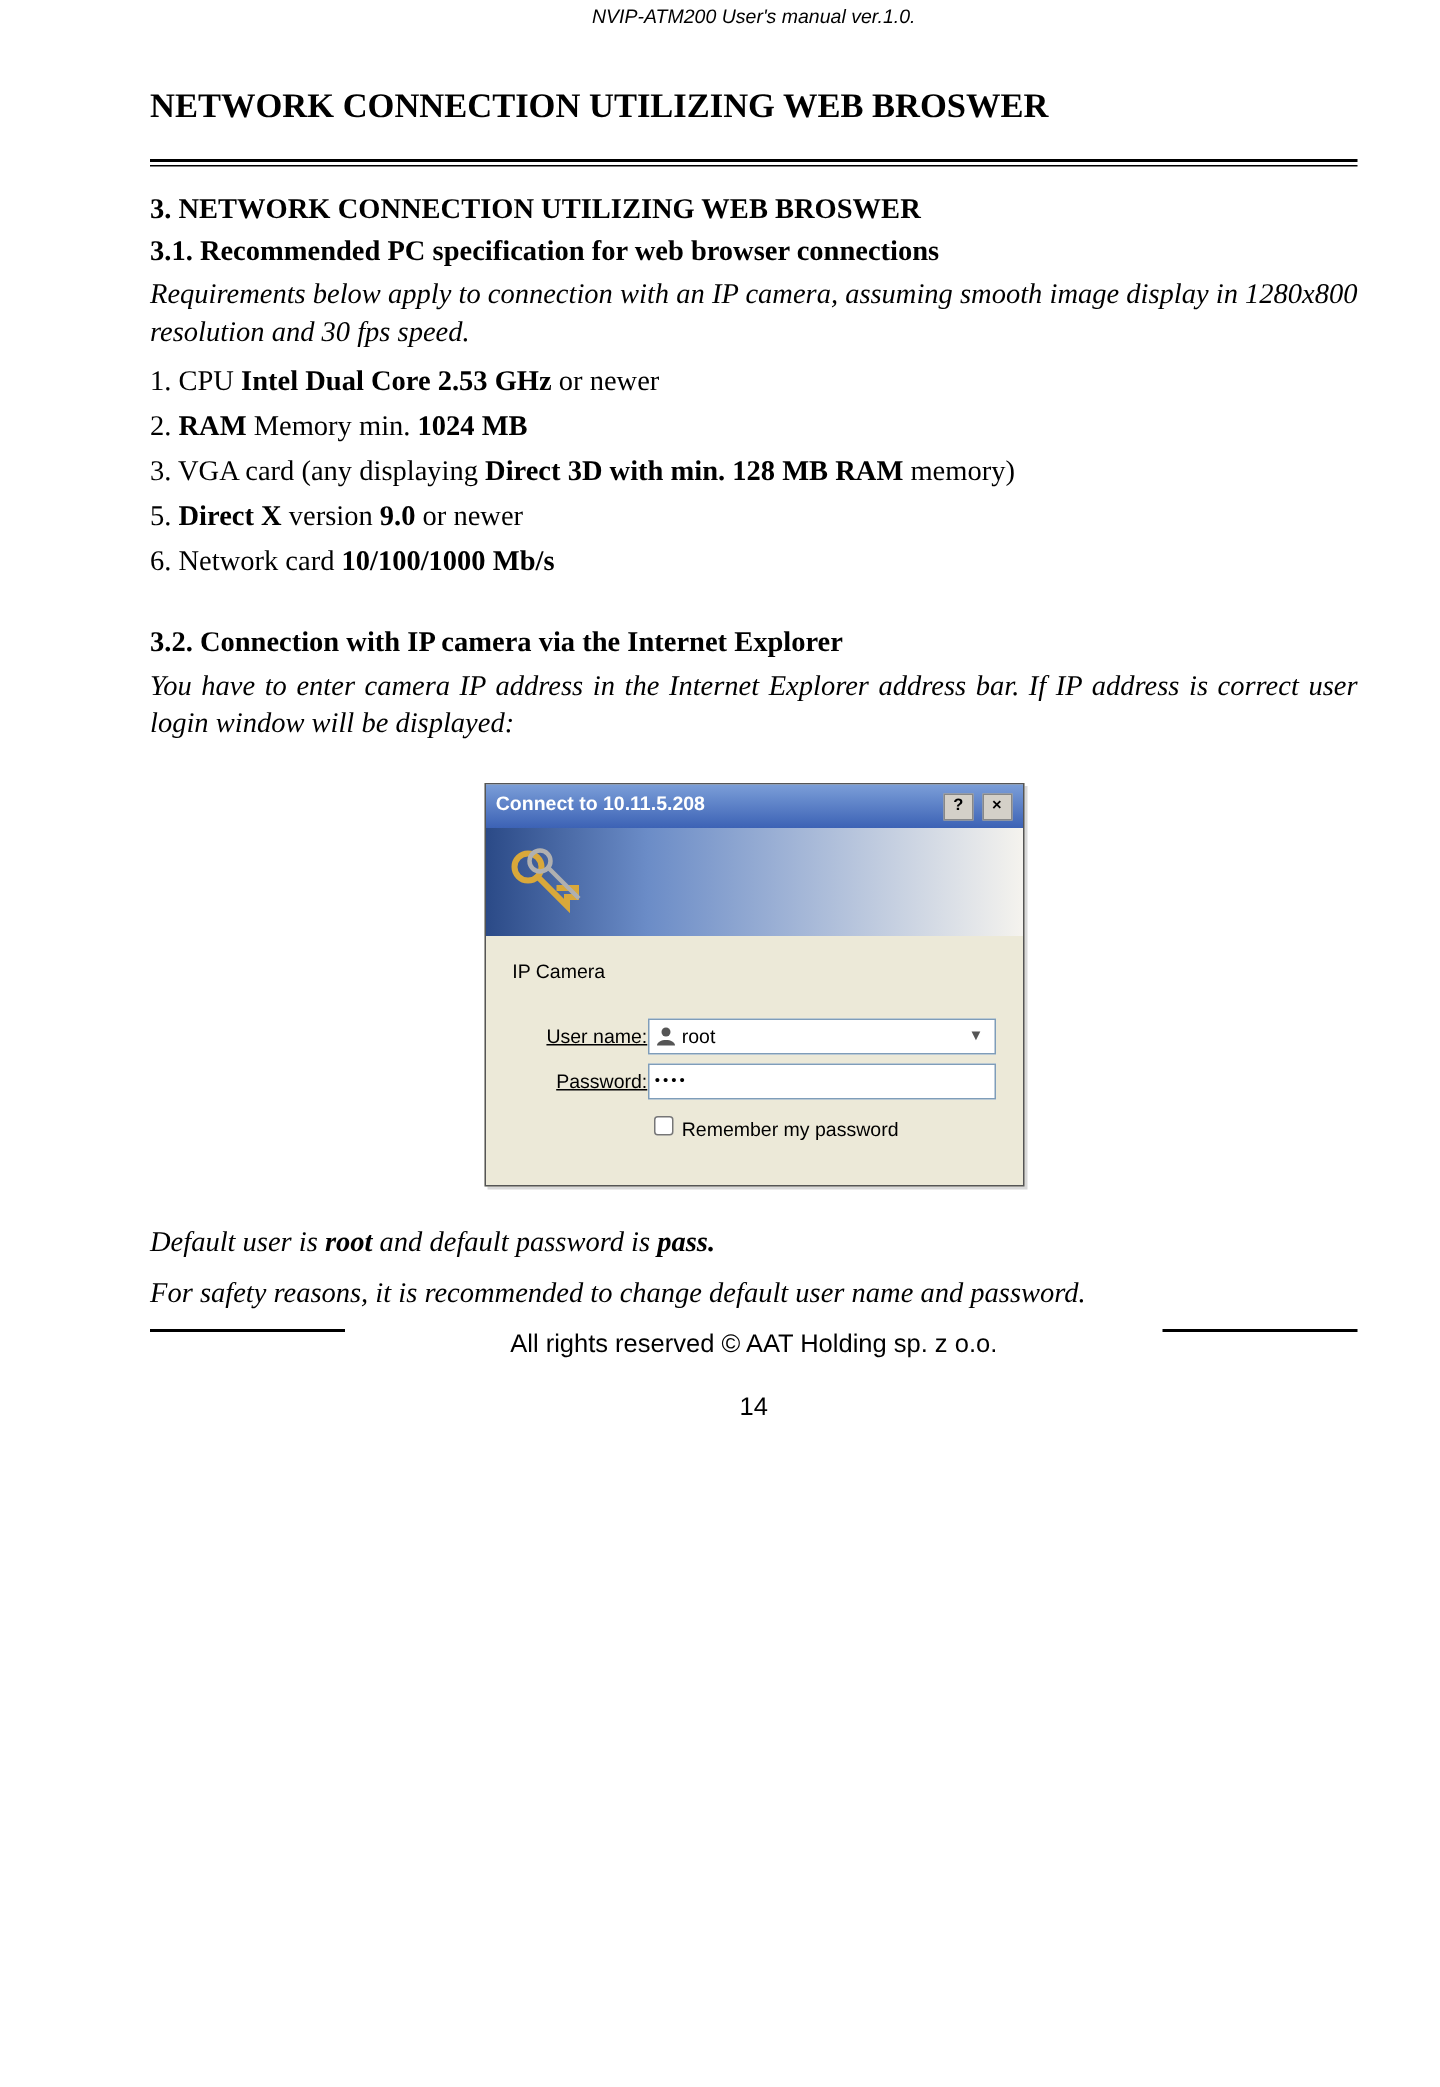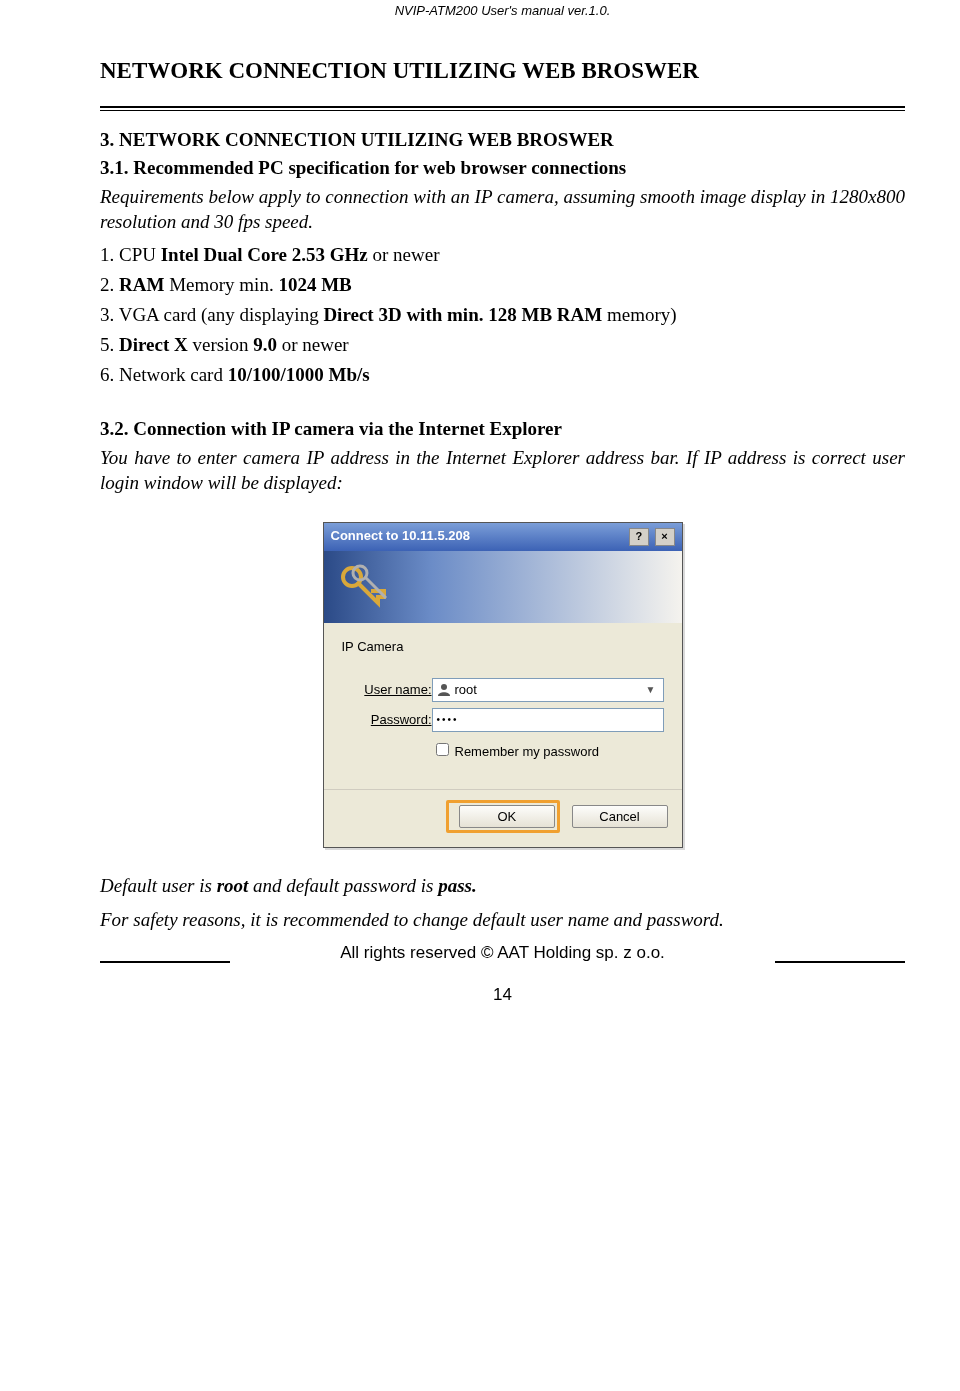--- a/index.html
+++ b/index.html
@@ -152,21 +152,21 @@
     border-radius: 2px;
   }
   .ok-wrap {
     display: inline-block;
     border: 3px solid #f0a030;
     padding: 2px;
     border-radius: 2px;
   }
   .footer-rule {
     display: flex;
-    align-items: flex-end;
+    align-items: flex-start;
   }
   .footer-rule .line {
     flex: 0 0 130px;
     border-top: 2px solid #000;
   }
   .footer-rule .text {
     flex: 1;
     text-align: center;
     font-family: Arial, sans-serif;
     font-size: 17px;
@@ -242,26 +242,20 @@
         <div class="dlg-row">
           <label>Password:</label>
           <div class="dlg-input">
             <span class="pwd-dots">••••</span>
           </div>
         </div>
         <div class="remember">
           <input type="checkbox" style=""><span>Remember my password</span>
         </div>
       </div>
-      <div class="dlg-buttons">
-        <span class="ok-wrap">
-          <span class="dlg-btn">OK</span>
-        </span>
-        <span class="dlg-btn">Cancel</span>
-      </div>
     </div>
   </div>
 
   <div class="body-text">
     <span>Default user is </span><b>root</b><span> and default password is </span><b>pass.</b>
   </div>
   <div class="body-text">For safety reasons, it is recommended to change default user name and password.</div>
 
   <div class="footer-rule">
     <div class="line"></div>

